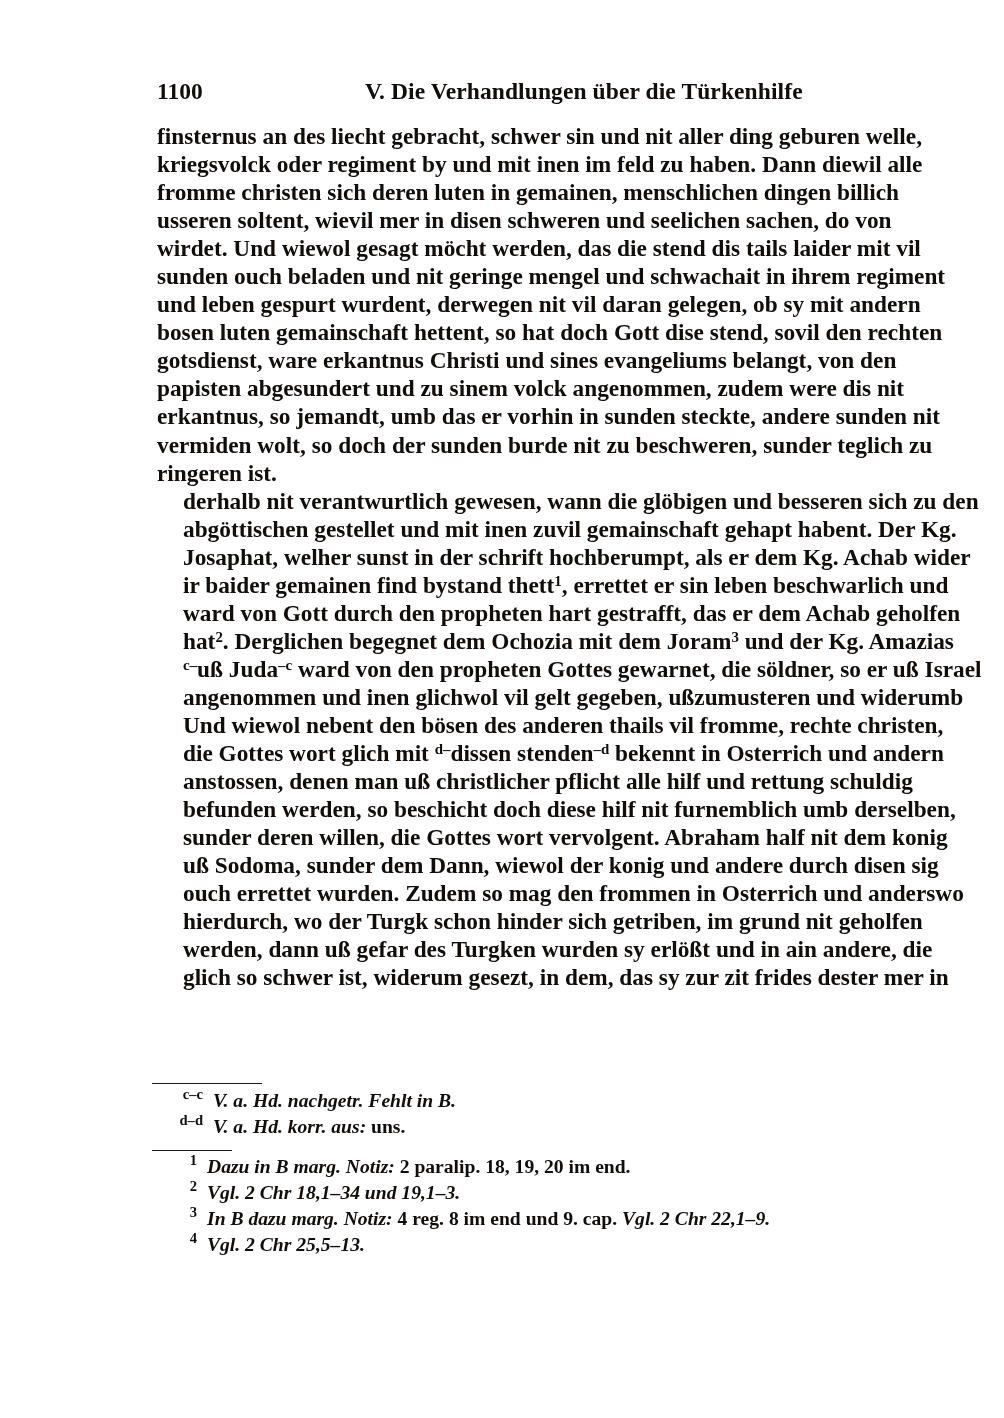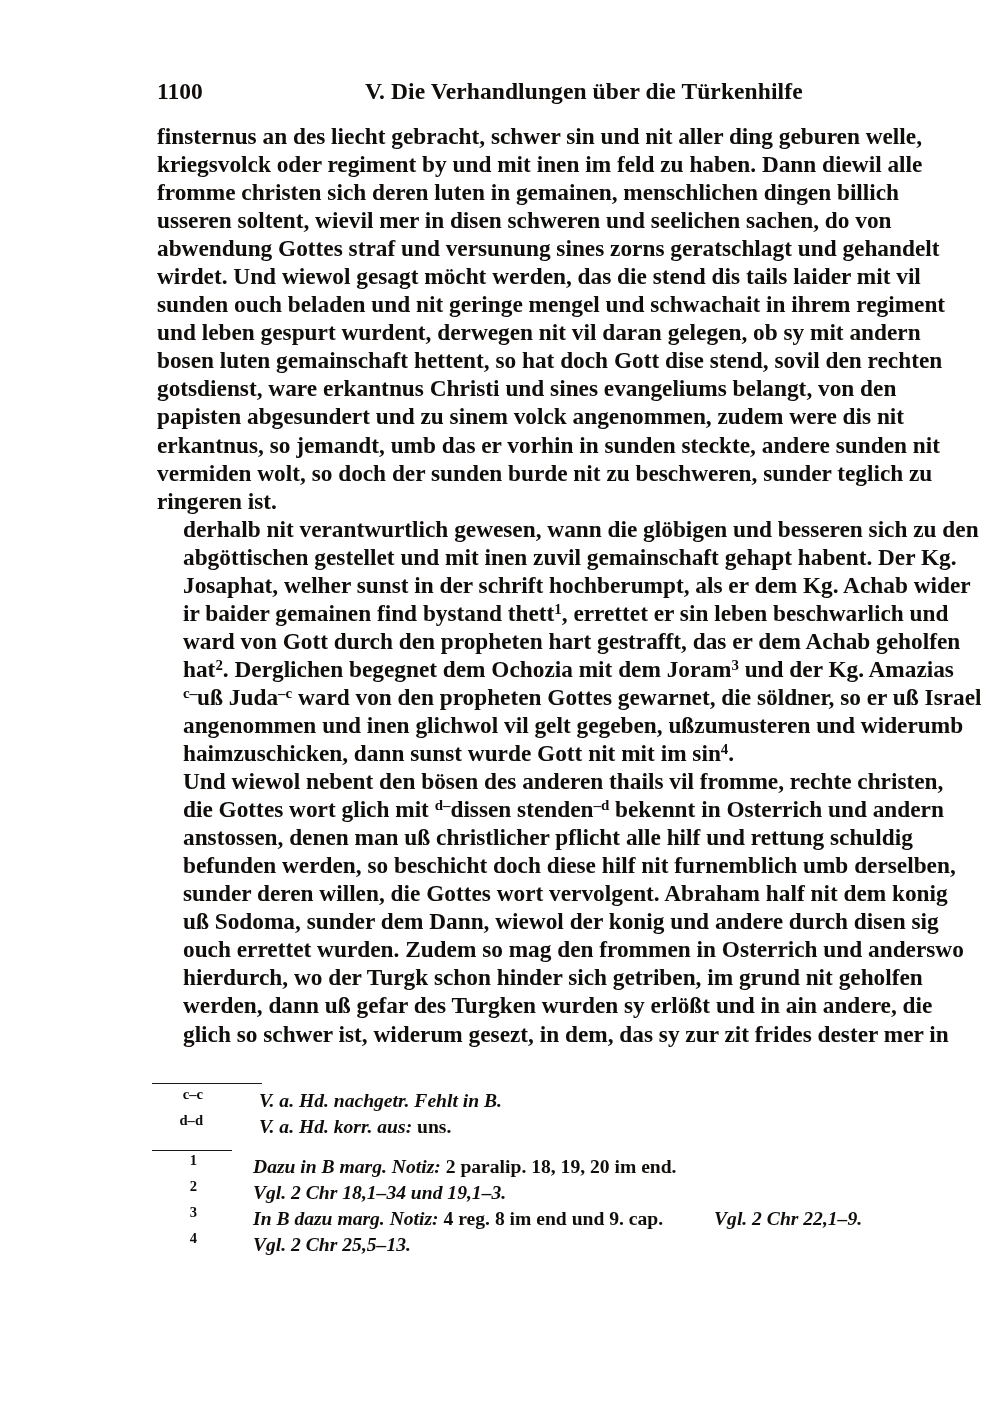--- a/index.html
+++ b/index.html
@@ -135,60 +135,58 @@
     vertical-align: 0.52em;
     line-height: 0;
   }
   .fnrow .marker.num {
     width: 40px;
   }
   .fnrow .fntext {
     display: inline-block;
     padding-left: 10px;
   }
-  .it { font-style: italic; margin-left: 46px; }
+  .it { font-style: italic; }
   .rom { font-style: normal; margin-top: 31px; }
 </style>
 </head>
 <body>
 
 <div class="page">
 
   <div class="running-head">
     <span class="folio">1100</span>
     <span class="head-title">V. Die Verhandlungen über die Türkenhilfe</span>
   </div>
 
   <div class="body-text" id="body-text">
       <p>
         <span class="ln">finsternus an des liecht gebracht, schwer sin und nit aller ding geburen welle,</span>
         <span class="ln">kriegsvolck oder regiment by und mit inen im feld zu haben. Dann diewil alle</span>
         <span class="ln">fromme christen sich deren luten in gemainen, menschlichen dingen billich</span>
         <span class="ln">usseren soltent, wievil mer in disen schweren und seelichen sachen, do von</span>
-        <span class="ln">abwendung Gottes straf und versunung sines zorns geratschlagt und gehandelt</span>
         <span class="ln">wirdet. Und wiewol gesagt möcht werden, das die stend dis tails laider mit vil</span>
         <span class="ln">sunden ouch beladen und nit geringe mengel und schwachait in ihrem regiment</span>
         <span class="ln">und leben gespurt wurdent, derwegen nit vil daran gelegen, ob sy mit andern</span>
         <span class="ln">bosen luten gemainschaft hettent, so hat doch Gott dise stend, sovil den rechten</span>
         <span class="ln">gotsdienst, ware erkantnus Christi und sines evangeliums belangt, von den</span>
         <span class="ln">papisten abgesundert und zu sinem volck angenommen, zudem were dis nit</span>
         <span class="ln">erkantnus, so jemandt, umb das er vorhin in sunden steckte, andere sunden nit</span>
         <span class="ln">vermiden wolt, so doch der sunden burde nit zu beschweren, sunder teglich zu</span>
         <span class="ln last">ringeren ist.</span>
       </p>
       <p class="indent">
         <span class="ln">derhalb nit verantwurtlich gewesen, wann die glöbigen und besseren sich zu den</span>
         <span class="ln">abgöttischen gestellet und mit inen zuvil gemainschaft gehapt habent. Der Kg.</span>
         <span class="ln">Josaphat, welher sunst in der schrift hochberumpt, als er dem Kg. Achab wider</span>
         <span class="ln">ir baider gemainen find bystand thett<sup class="fn">1</sup>, errettet er sin leben beschwarlich und</span>
         <span class="ln">ward von Gott durch den propheten hart gestrafft, das er dem Achab geholfen</span>
         <span class="ln">hat<sup class="fn">2</sup>. Derglichen begegnet dem Ochozia mit dem Joram<sup class="fn">3</sup> und der Kg. Amazias</span>
         <span class="ln"><sup class="app">c–</sup>uß Juda<sup class="app">–c</sup> ward von den propheten Gottes gewarnet, die söldner, so er uß Israel</span>
         <span class="ln">angenommen und inen glichwol vil gelt gegeben, ußzumusteren und widerumb</span>
-        <span class="ln last">haimzuschicken, dann sunst wurde Gott nit mit im sin<sup class="fn">4</sup>.</span>
       </p>
       <p class="indent">
         <span class="ln" style="text-indent: 26px;">Und wiewol nebent den bösen des anderen thails vil fromme, rechte christen,</span>
         <span class="ln">die Gottes wort glich mit <sup class="app">d–</sup>dissen stenden<sup class="app">–d</sup> bekennt in Osterrich und andern</span>
         <span class="ln">anstossen, denen man uß christlicher pflicht alle hilf und rettung schuldig</span>
         <span class="ln">befunden werden, so beschicht doch diese hilf nit furnemblich umb derselben,</span>
         <span class="ln">sunder deren willen, die Gottes wort vervolgent. Abraham half nit dem konig</span>
         <span class="ln">uß Sodoma, sunder dem Dann, wiewol der konig und andere durch disen sig</span>
         <span class="ln">ouch errettet wurden. Zudem so mag den frommen in Osterrich und anderswo</span>
         <span class="ln">hierdurch, wo der Turgk schon hinder sich getriben, im grund nit geholfen</span>

